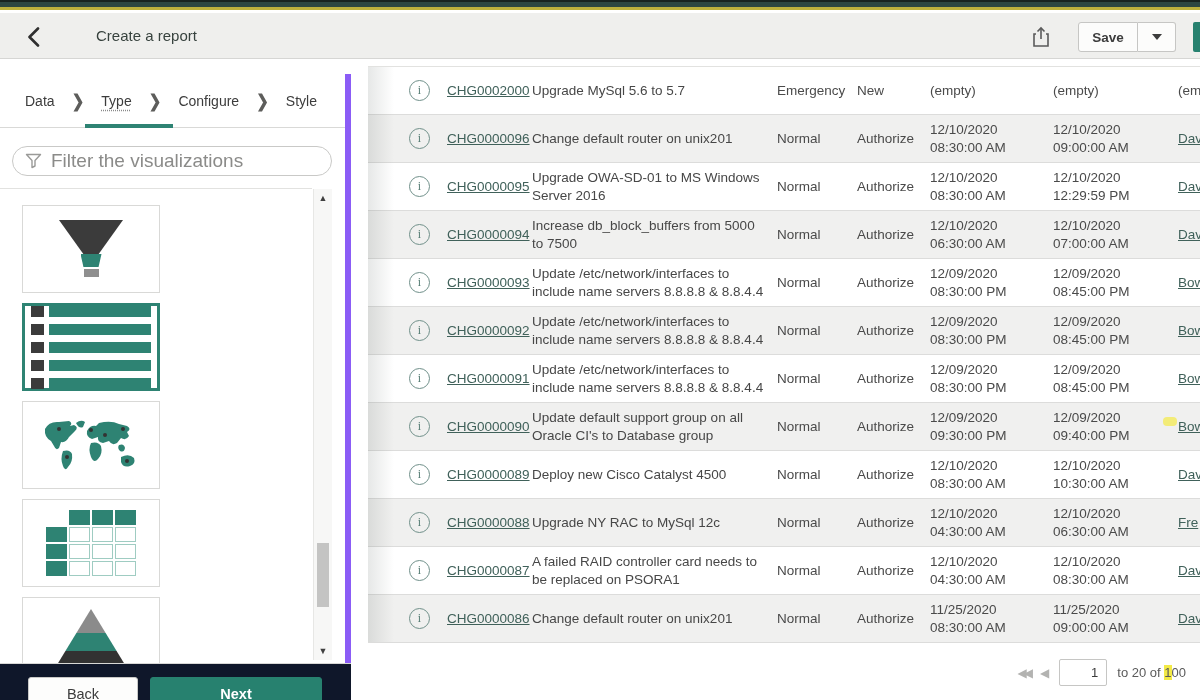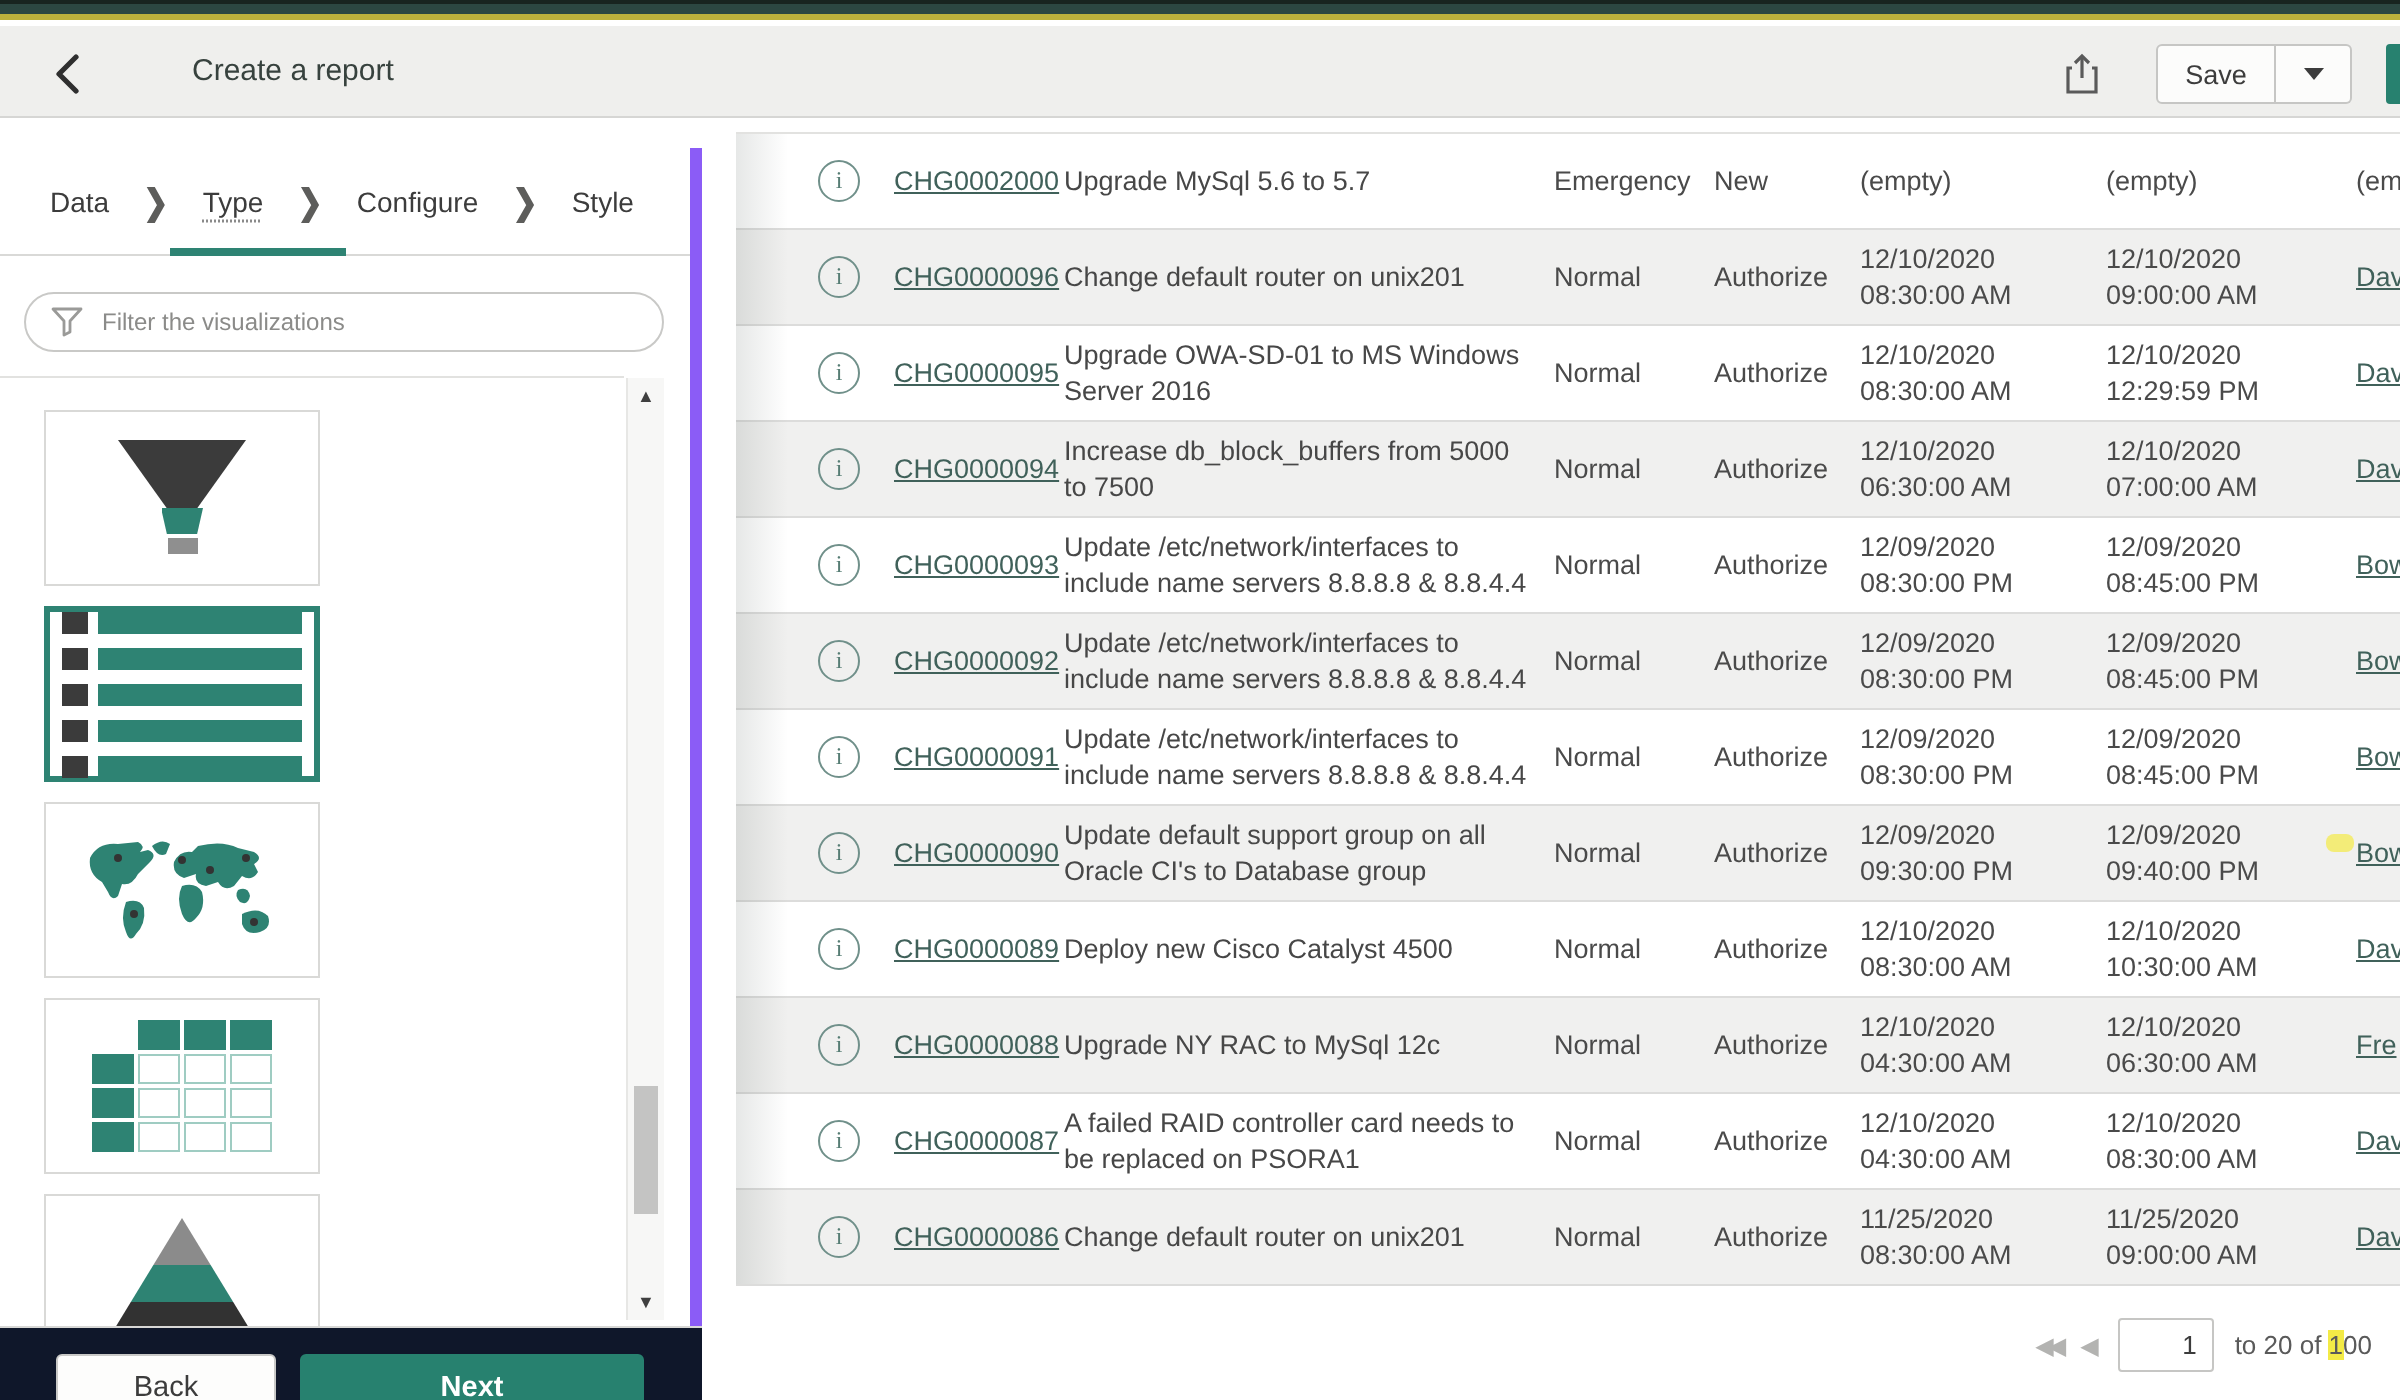--- a/index.html
+++ b/index.html
@@ -13,21 +13,21 @@
   .app-header { position:absolute; left:0; top:13px; width:1200px; height:46px;
     background:#efefed; border-bottom:1px solid #d6d6d4; }
   .back-btn { position:absolute; left:20px; top:11px; width:26px; height:26px;
     display:flex; align-items:center; justify-content:center; cursor:pointer; }
   .page-title { position:absolute; left:58px; top:14px; font-size:15px; color:#37423e;margin-left:38px; }
   .share-btn { position:absolute; left:1028px; top:11px; width:26px; height:26px;
     display:flex; align-items:center; justify-content:center; cursor:pointer; }
   .save-split { position:absolute; left:1078px; top:9px; height:30px; display:flex; }
   .save-main { width:60px; height:30px; background:#fcfcfb; border:1px solid #c6c6c4;
     border-radius:3px 0 0 3px; font-size:13.5px; color:#3c3c3c;
-    display:flex; align-items:center; justify-content:center; cursor:pointer; }
+    display:flex; align-items:center; justify-content:center; cursor:pointer;font-weight:bold; }
   .save-caret { width:38px; height:30px; background:#fcfcfb; border:1px solid #c6c6c4;
     border-left:none; border-radius:0 3px 3px 0;
     display:flex; align-items:center; justify-content:center; cursor:pointer; }
   .caret-down { width:0; height:0; border-left:5px solid transparent;
     border-right:5px solid transparent; border-top:6px solid #3c3c3c; }
   .teal-sliver { position:absolute; right:0; top:9px; width:7px; height:30px;
     background:#27816f; border-radius:2px 0 0 2px; }
 
   
   .left-panel { position:absolute; left:0; top:74px; width:351px; height:641px;
@@ -35,21 +35,21 @@
   .steps { height:54px; border-bottom:1px solid #d9d9d7; display:flex;
     align-items:center; justify-content:space-between; padding:0 28px 0 25px;
     font-size:14px; color:#3c3c3c; position:relative; }
   .step { cursor:pointer; }
   .step.active { text-decoration:underline dotted #8a8a8a; text-underline-offset:4px;text-align:center; }
   .step-chev { color:#5d5d5b; font-size:15px; font-weight:bold; transform:scaleY(1.15); }
   .active-underline { position:absolute; left:85px; top:50px; width:88px; height:4px;
     background:#2e8373; }
   .filter-wrap { position:absolute; left:12px; top:72px; width:320px; height:30px; }
   .filter-input { width:100%; height:100%; border:1px solid #c9c9c7; border-radius:15px;
-    padding:0 12px 0 38px; font-size:12px; color:#555;
+    padding:0 12px 0 38px; font-size:19px; color:#555;
     font-family:"Liberation Sans",sans-serif; outline:none; background:#fff; }
   .filter-input::placeholder { color:#8b8b89; }
   .filter-funnel { position:absolute; left:13px; top:7px; }
   .viz-list { position:absolute; left:0; top:114px; width:312px; bottom:52px;
     overflow:hidden; border-top:1px solid #e2e2e0; }
   .viz-item { margin:0 0 10px 22px; width:138px; height:88px; background:#fff;
     border:1px solid #d9d9d7; display:flex; align-items:center; justify-content:center;
     cursor:pointer; }
   .viz-item:first-child { margin-top:16px; }
   .viz-item.selected { border:3px solid #2e8373; }

